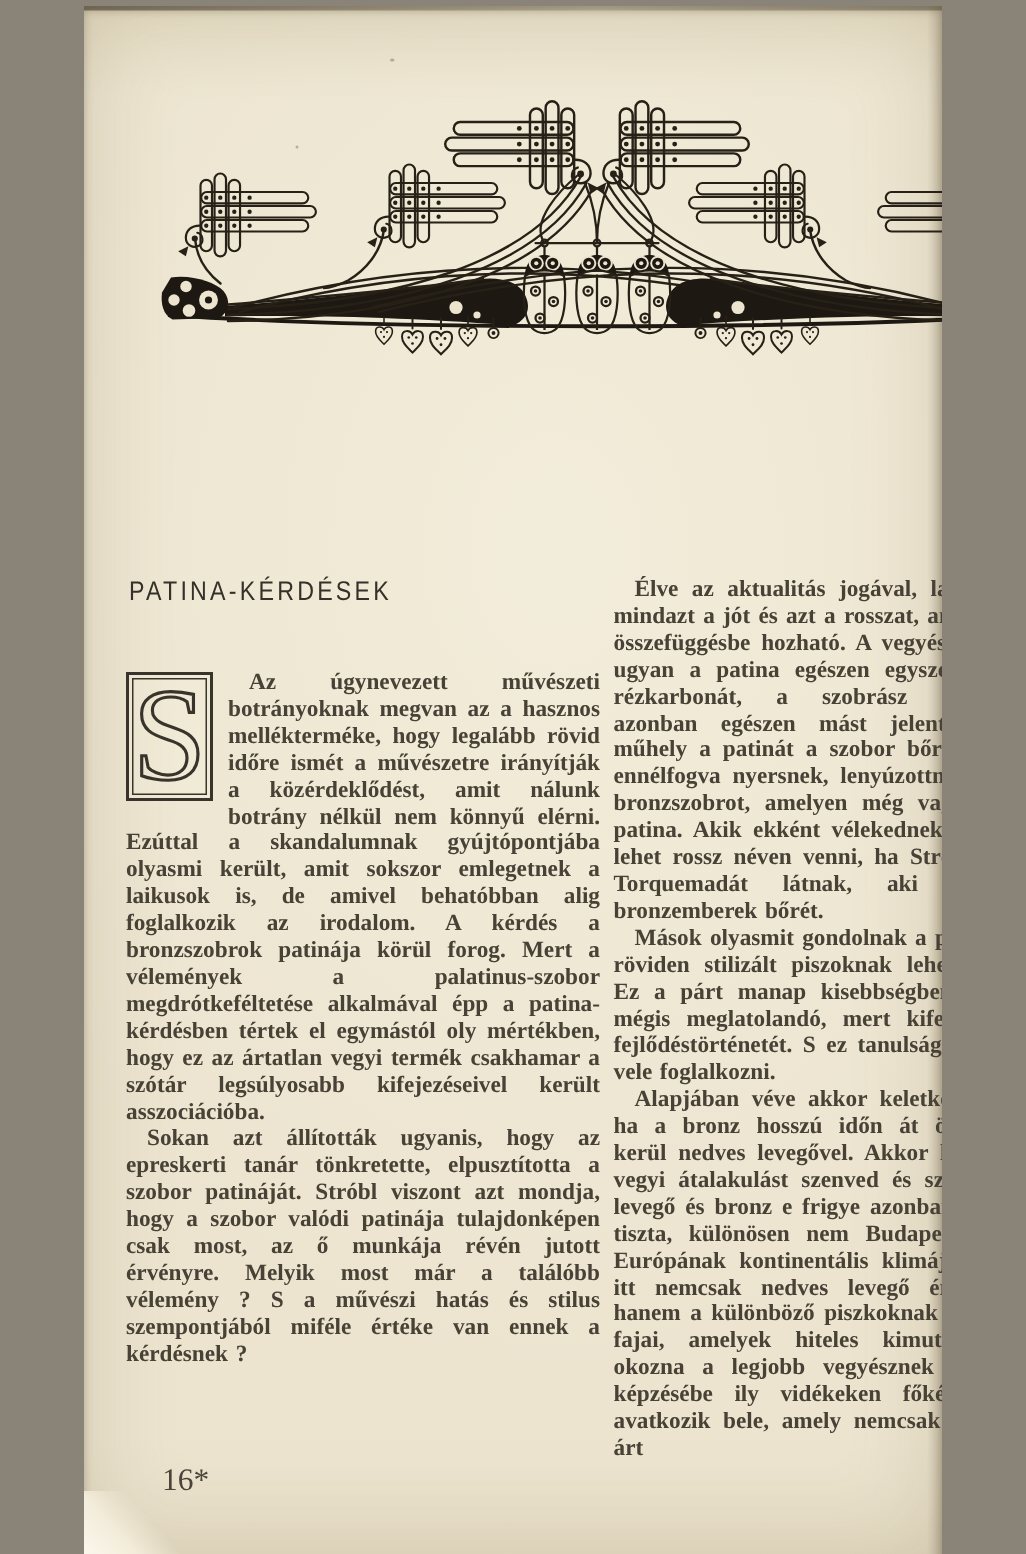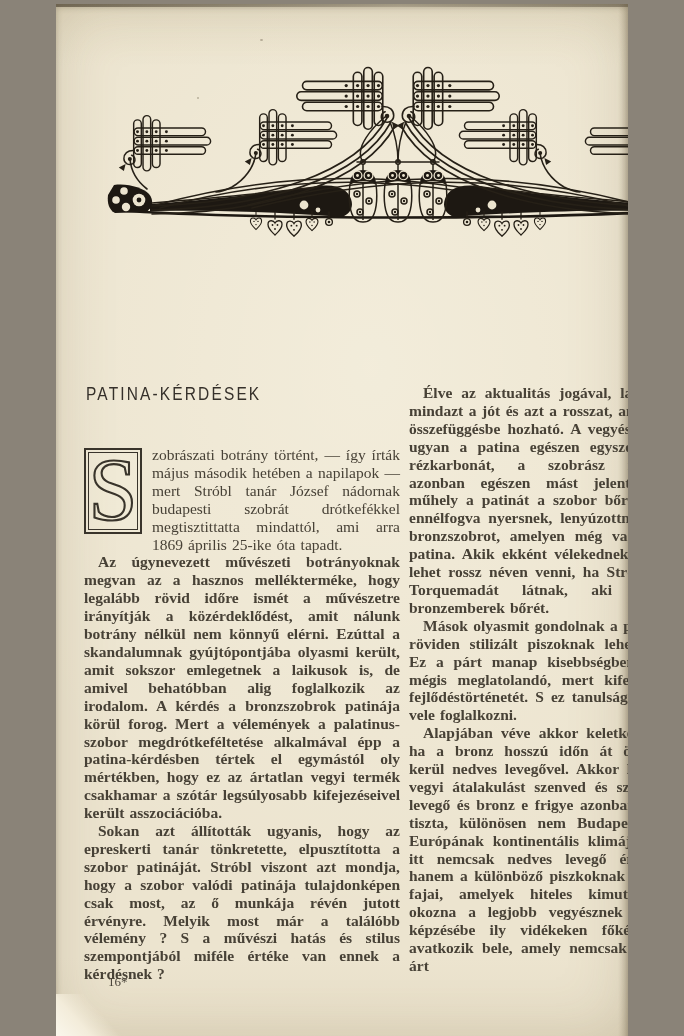--- a/index.html
+++ b/index.html
@@ -37,21 +37,21 @@
     transform:scaleX(0.86);transform-origin:left center;white-space:nowrap;
   }
   .body-par{margin:0;padding:0;}
   .body-par.indent{text-indent:14px;font-weight:bold;}
   .dropcap-frame{
     float:left;width:54px;height:82px;margin:2px 10px 7px 0;
     border:2px solid #39342b;position:relative;background:rgba(255,252,240,0.12);
   }
   .dropcap-frame::after{content:"";position:absolute;inset:2px;border:1px solid #39342b;}
   .dropcap-frame svg{position:absolute;inset:3px;}
-  .folio{position:absolute;font-size:13px;color:#4a443a;}
+  .folio{position:absolute;font-size:21px;color:#4a443a;}
   .folio-left{left:52px;top:970px;}
   .folio-right{left:592px;top:922px;}
 </style>
 </head>
 <body>
 
 <div class="page">
   <div class="edge-top"></div>
   <div class="edge-right"></div>
   <div class="corner-curl"></div>
@@ -177,21 +177,20 @@
 
   <div class="content">
     <div class="col col-left">
       <h1 class="article-title">PATINA-KÉRDÉSEK</h1>
       <p class="body-par">
         <span class="dropcap-frame">
           <svg viewBox="0 0 48 76" xmlns="http://www.w3.org/2000/svg">
             <text x="24" y="66" text-anchor="middle" font-family="Liberation Serif, DejaVu Serif, serif" font-size="88" fill="none" stroke="#39342b" stroke-width="2.1">S</text>
           </svg>
         </span>
-        <span>zobrászati botrány történt, — így írták május második hetében a napilapok — mert Stróbl tanár József nádornak budapesti szobrát drótkefékkel megtisztittatta mindattól, ami arra 1869 április 25-ike óta tapadt.</span>
       </p>
       <p class="body-par indent">Az úgynevezett művészeti botrányoknak megvan az a hasznos mellékterméke, hogy legalább rövid időre ismét a művészetre irányítják a közérdeklődést, amit nálunk botrány nélkül nem könnyű elérni. Ezúttal a skandalumnak gyújtópontjába olyasmi került, amit sokszor emlegetnek a laikusok is, de amivel behatóbban alig foglalkozik az irodalom. A kérdés a bronzszobrok patinája körül forog. Mert a vélemények a palatinus-szobor megdrótkeféltetése alkalmával épp a patina-kérdésben tértek el egymástól oly mértékben, hogy ez az ártatlan vegyi termék csakhamar a szótár legsúlyosabb kifejezéseivel került asszociációba.</p>
       <p class="body-par indent">Sokan azt állították ugyanis, hogy az epreskerti tanár tönkretette, elpusztította a szobor patináját. Stróbl viszont azt mondja, hogy a szobor valódi patinája tulajdonképen csak most, az ő munkája révén jutott érvényre. Melyik most már a találóbb vélemény ? S a művészi hatás és stilus szempontjából miféle értéke van ennek a kérdésnek ?</p>
     </div>
     <div class="col col-right">
       <p class="body-par indent">Élve az aktualitás jogával, latra vethetjük mindazt a jót és azt a rosszat, ami a patinával összefüggésbe hozható. A vegyészek szemében ugyan a patina egészen egyszerűen bázikus rézkarbonát, a szobrász mesterségében azonban egészen mást jelent. A legtöbb műhely a patinát a szobor bőrének tekinti s ennélfogva nyersnek, lenyúzottnak nézi azt a bronzszobrot, amelyen még vagy már nincs patina. Akik ekként vélekednek, azoktól nem lehet rossz néven venni, ha Stróblban egy új Torquemadát látnak, aki lenyúzza a bronzemberek bőrét.</p>
       <p class="body-par indent">Mások olyasmit gondolnak a patináról, amit röviden stilizált piszoknak lehetne mondani. Ez a párt manap kisebbségben van, nézete mégis meglatolandó, mert kifejezi a patina fejlődéstörténetét. S ez tanulságos, helyes lesz vele foglalkozni.</p>
       <p class="body-par indent">Alapjában véve akkor keletkezik a patina, ha a bronz hosszú időn át összeköttetésbe kerül nedves levegővel. Akkor legfelső rétege vegyi átalakulást szenved és szinét váltja. A levegő és bronz e frigye azonban nem mindig tiszta, különösen nem Budapesten és egész Európának kontinentális klimája alatt. Mert itt nemcsak nedves levegő éri a szobrot, hanem a különböző piszkoknak oly változatos fajai, amelyek hiteles kimutatása gondot okozna a legjobb vegyésznek is. A patina képzésébe ily vidékeken főként a korom avatkozik bele, amely nemcsak hogy nagyon árt</p>
     </div>
   </div>

